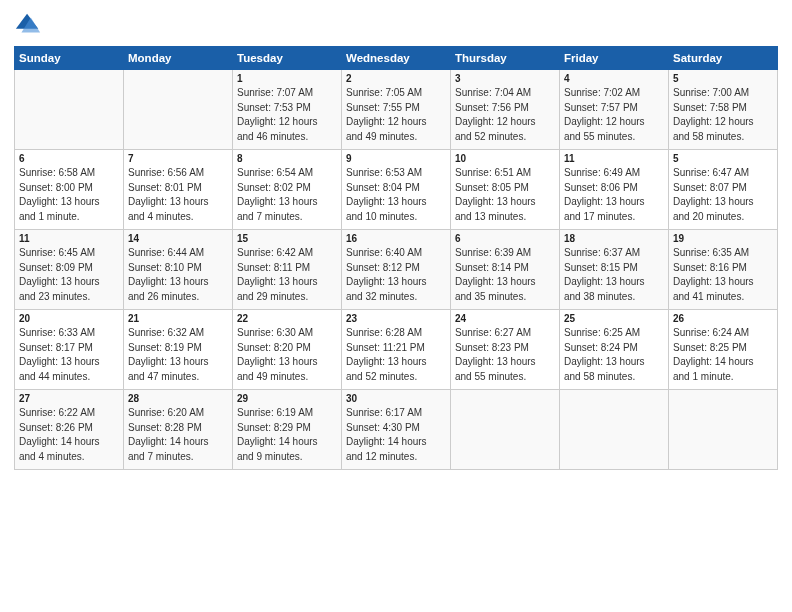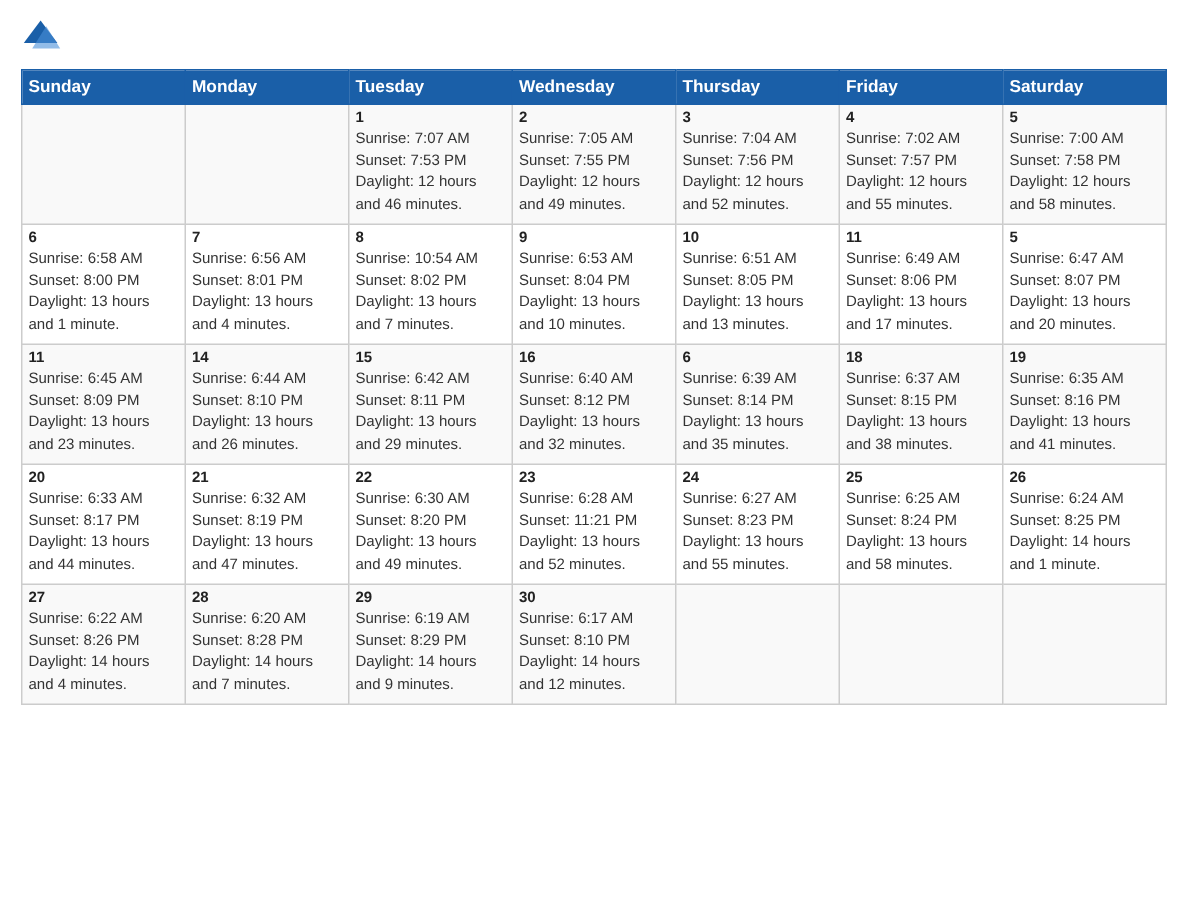--- a/index.html
+++ b/index.html
@@ -179,21 +179,21 @@
 Daylight: 13 hours and 1 minute.</div>
           </td>
           <td>
             <span class="day-number">7</span>
             <div class="day-info">Sunrise: 6:56 AM
 Sunset: 8:01 PM
 Daylight: 13 hours and 4 minutes.</div>
           </td>
           <td>
             <span class="day-number">8</span>
-            <div class="day-info">Sunrise: 10:54 AM
+            <div class="day-info">Sunrise: 6:54 AM
 Sunset: 8:02 PM
 Daylight: 13 hours and 7 minutes.</div>
           </td>
           <td>
             <span class="day-number">9</span>
             <div class="day-info">Sunrise: 6:53 AM
 Sunset: 8:04 PM
 Daylight: 13 hours and 10 minutes.</div>
           </td>
           <td>
@@ -318,21 +318,21 @@
           </td>
           <td>
             <span class="day-number">29</span>
             <div class="day-info">Sunrise: 6:19 AM
 Sunset: 8:29 PM
 Daylight: 14 hours and 9 minutes.</div>
           </td>
           <td>
             <span class="day-number">30</span>
             <div class="day-info">Sunrise: 6:17 AM
-Sunset: 8:10 PM
+Sunset: 4:30 PM
 Daylight: 14 hours and 12 minutes.</div>
           </td>
           <td class="empty-cell"></td>
           <td class="empty-cell"></td>
           <td class="empty-cell"></td>
         </tr>
       </tbody>
   </table>
 </div>
 

